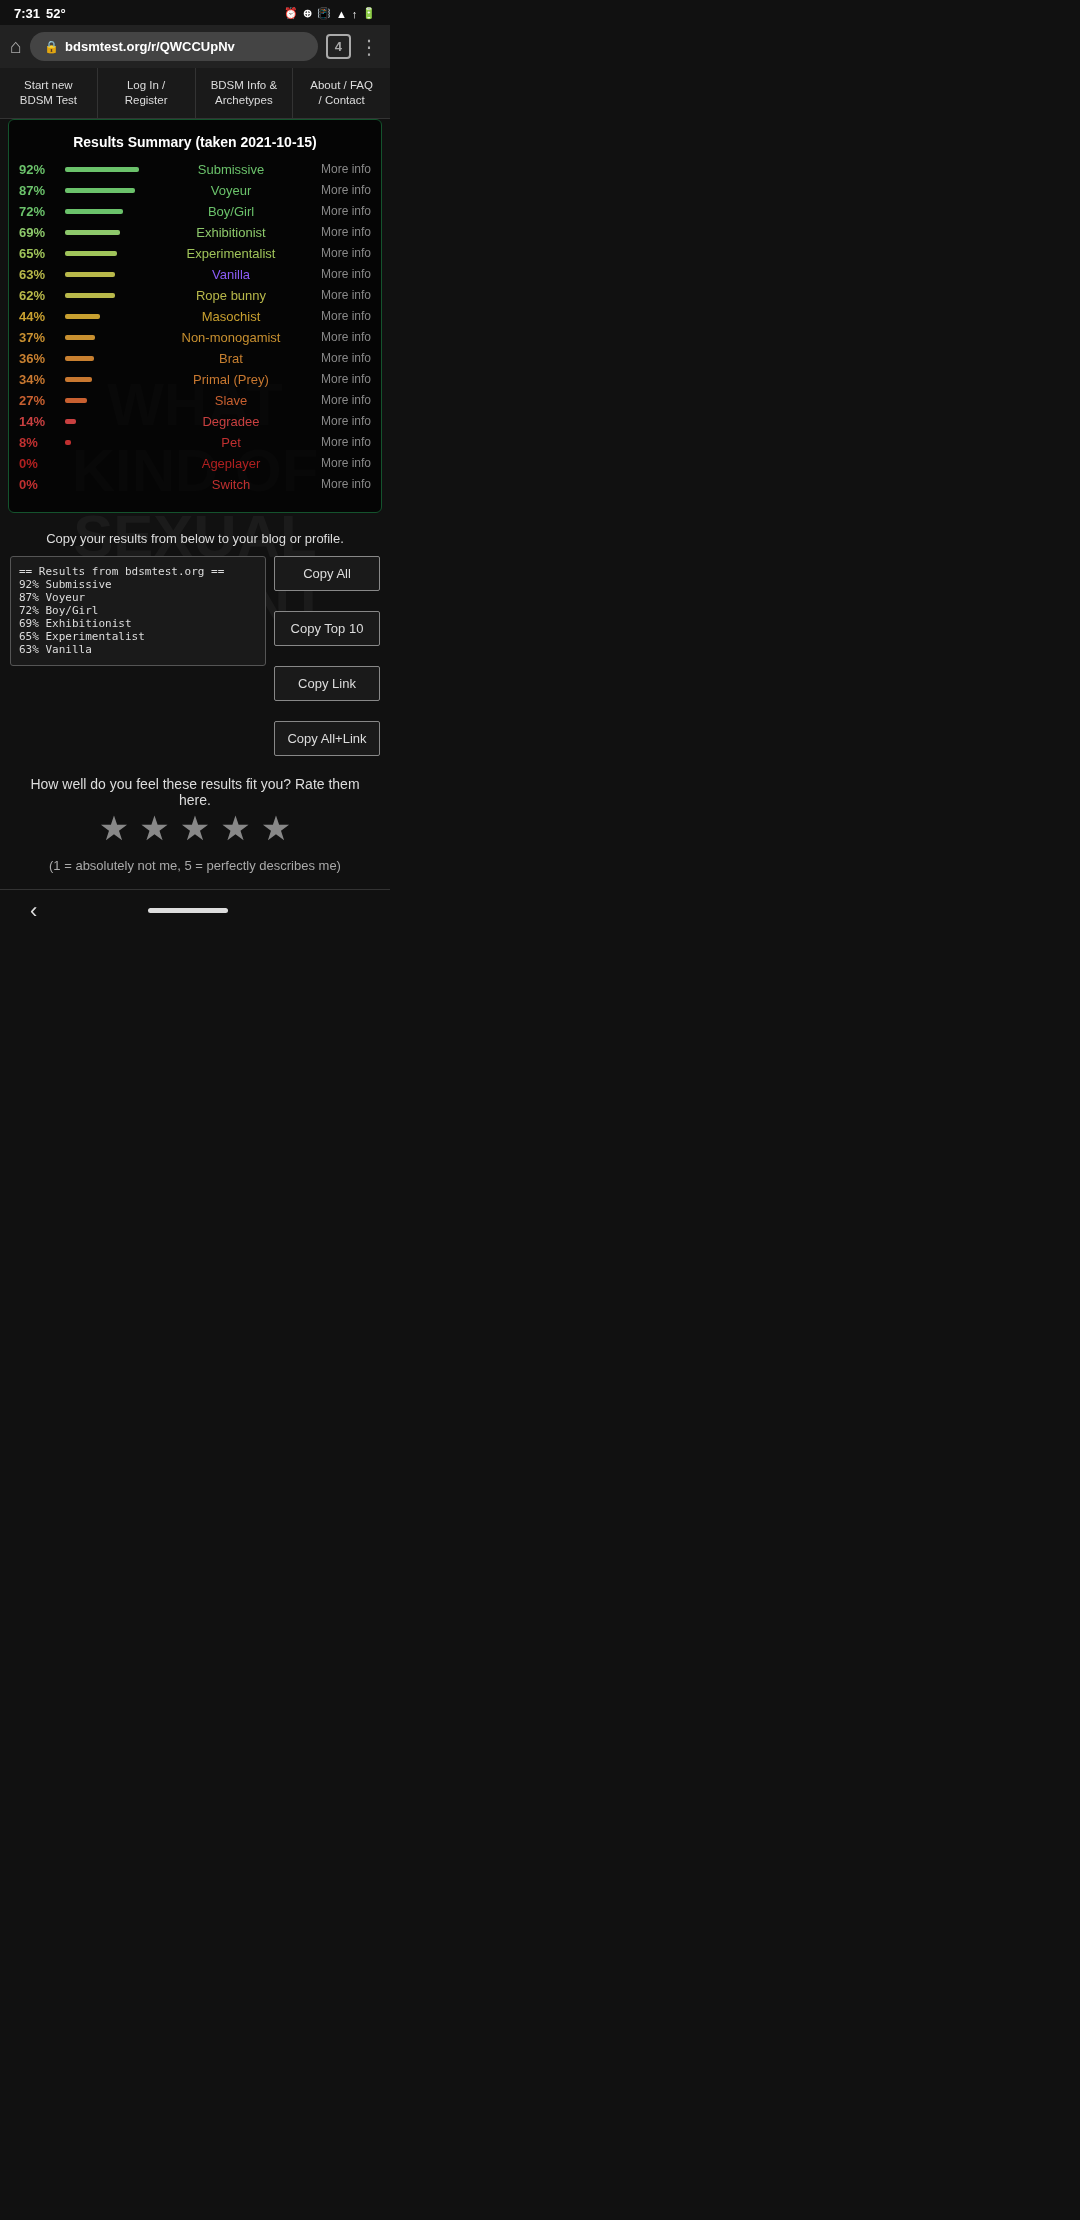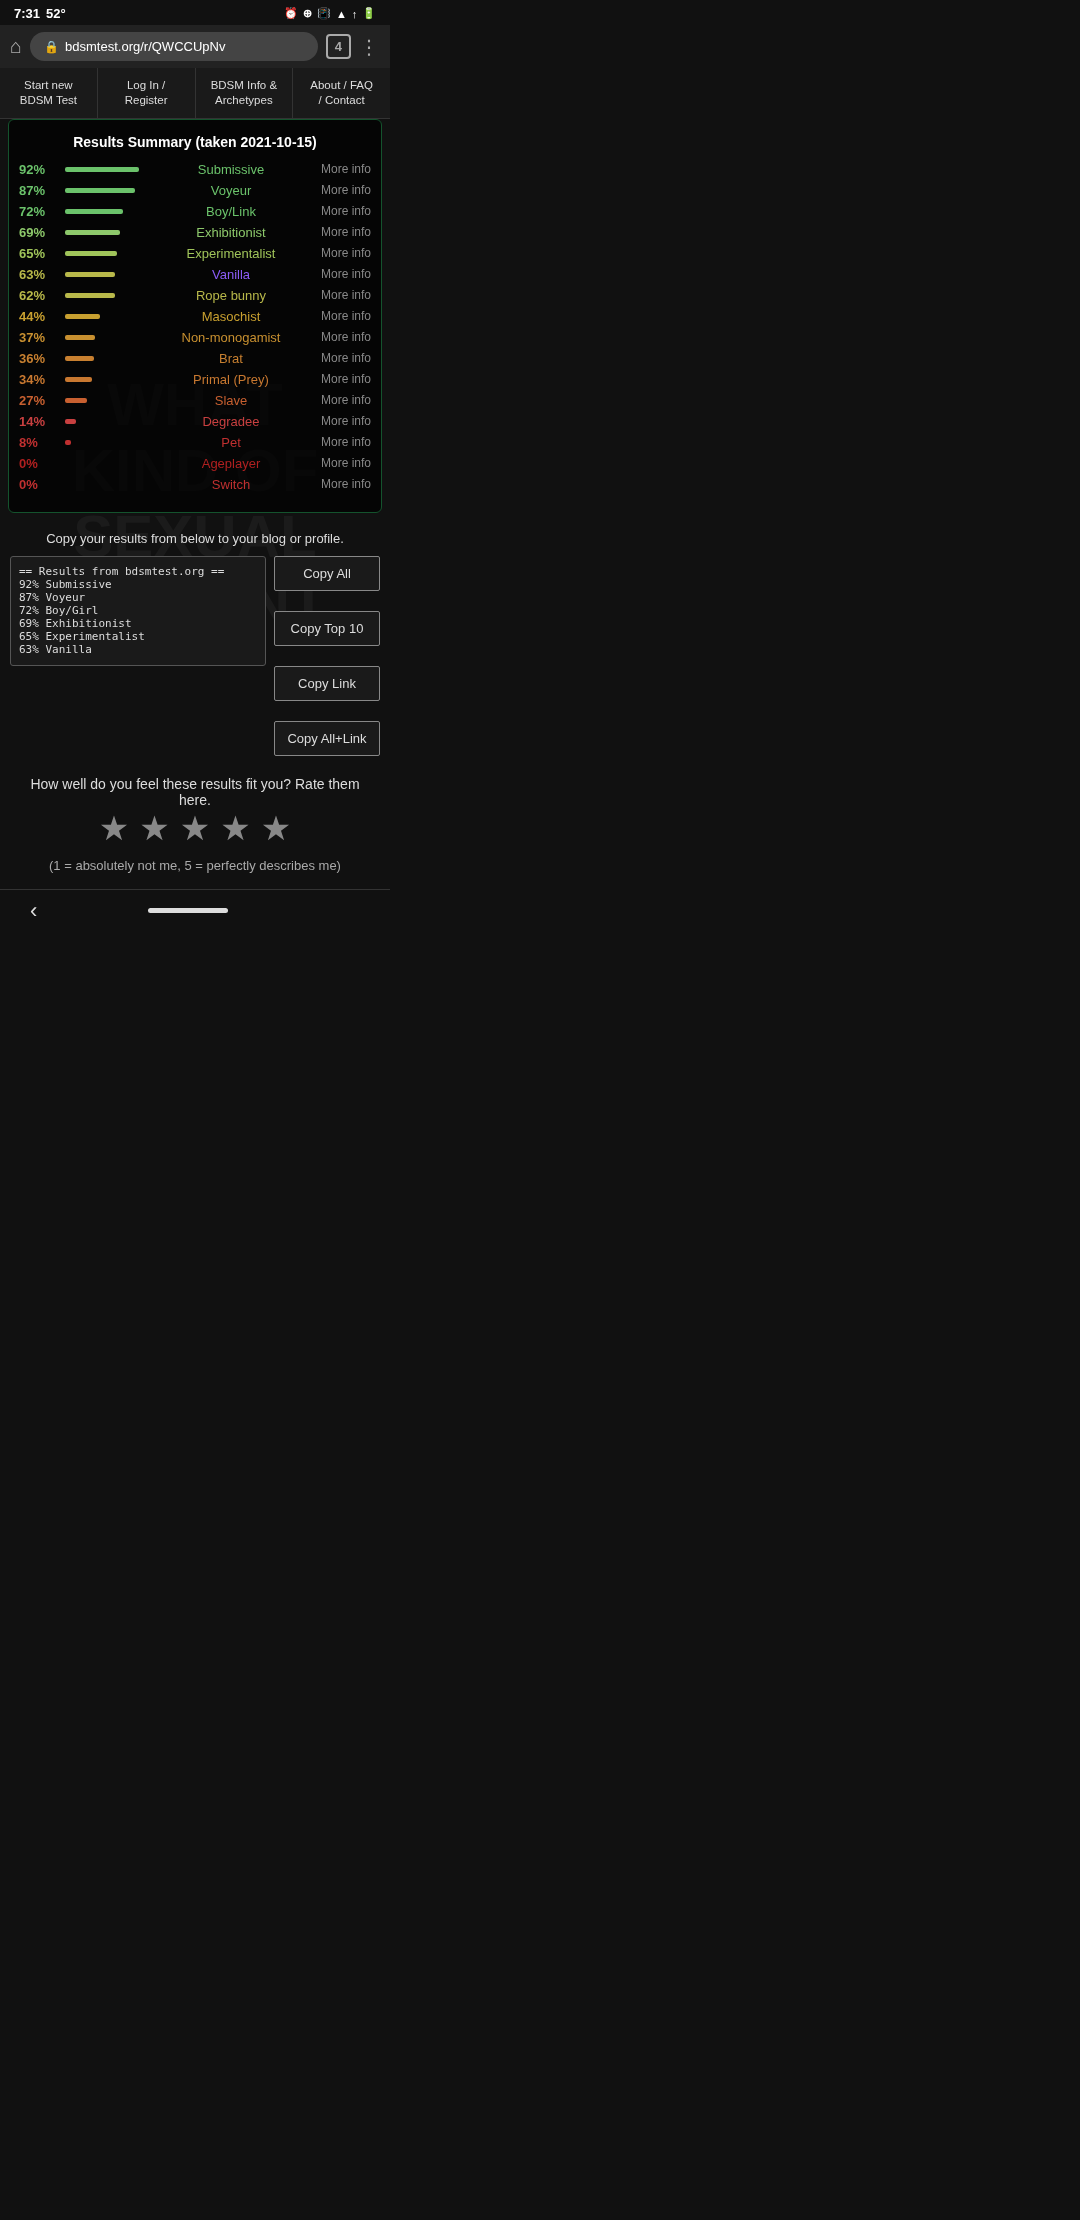--- a/index.html
+++ b/index.html
@@ -43,21 +43,21 @@
       background: #444;
       border-radius: 20px;
       padding: 7px 14px;
       display: flex;
       align-items: center;
       gap: 6px;
       font-size: 14px;
       color: #fff;
     }
     .url-bar .lock { color: #aaa; font-size: 12px; }
-    .url-text { font-size: 13px; }
+    .url-text { font-size: 13px; font-weight: bold; }
     .tab-count {
       background: transparent;
       border: 2px solid #aaa;
       border-radius: 4px;
       padding: 3px 7px;
       font-size: 13px;
       color: #aaa;
       font-weight: bold;
     }
     .menu-dots { color: #aaa; font-size: 20px; letter-spacing: 1px; }
@@ -320,21 +320,21 @@
         <div class="result-bar" style="width:70px; background:#6bc26b;"></div>
       </div>
       <span class="result-name" style="color:#6bc26b">Voyeur</span>
       <span class="result-more">More info</span>
     </div>
         <div class="result-row">
       <span class="result-pct" style="color:#6bc26b">72%</span>
       <div class="result-bar-container">
         <div class="result-bar" style="width:58px; background:#6bc26b;"></div>
       </div>
-      <span class="result-name" style="color:#6bc26b">Boy/Link</span>
+      <span class="result-name" style="color:#6bc26b">Boy/Girl</span>
       <span class="result-more">More info</span>
     </div>
         <div class="result-row">
       <span class="result-pct" style="color:#8dc86b">69%</span>
       <div class="result-bar-container">
         <div class="result-bar" style="width:55px; background:#8dc86b;"></div>
       </div>
       <span class="result-name" style="color:#8dc86b">Exhibitionist</span>
       <span class="result-more">More info</span>
     </div>

